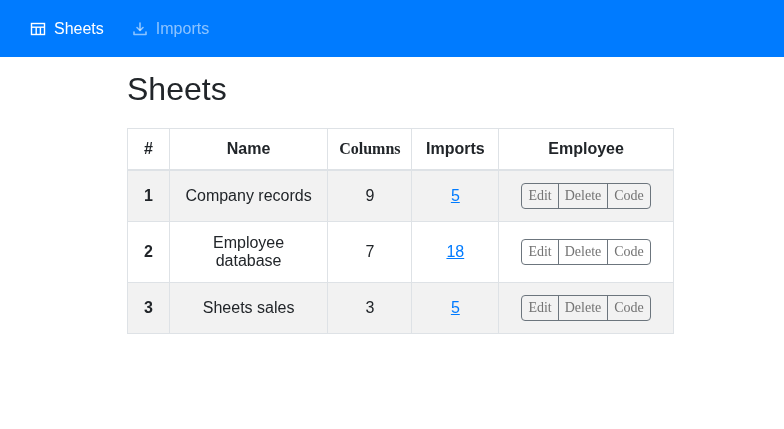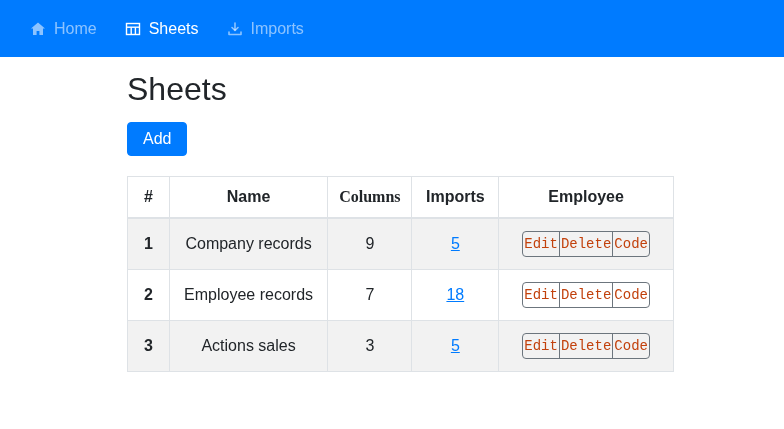--- a/index.html
+++ b/index.html
@@ -87,48 +87,40 @@
     color: #007bff;
     text-decoration: underline;
     cursor: pointer;
   }
 
   
   .btn-group { display: inline-flex; }
   .btn-action {
     background: transparent;
     border: 1px solid #6c757d;
-    color: #c2410c;
+    color: #737373;
     font-size: 14px;
-    font-family: Liberation Mono, monospace;
-    padding: 4px 1px;
+    font-family: Liberation Serif, serif;
+    padding: 4px 6px;
     cursor: pointer;
     margin-left: -1px;
   }
   .btn-group .btn-action:first-child {
     border-radius: 4px 0 0 4px;
     margin-left: 0;
   }
   .btn-group .btn-action:last-child {
     border-radius: 0 4px 4px 0;
     text-align: right;
   }
 </style>
 </head>
 <body>
 
 <nav class="navbar">
-  <div class="nav-item">
-    <span class="icon">
-      <svg width="16" height="16" viewBox="0 0 16 16" fill="currentColor">
-        <path d="M8 1.5 L15 7.6 H13 V14 H9.4 V10 H6.6 V14 H3 V7.6 H1 Z"></path>
-      </svg>
-    </span>
-    <span>Home</span>
-  </div>
 
   <div class="nav-item active">
     <span class="icon">
       <svg width="16" height="16" viewBox="0 0 16 16">
         <rect x="1.5" y="2.5" width="13" height="11" fill="none" stroke="currentColor" stroke-width="1.4"></rect>
         <line x1="1.5" y1="6.2" x2="14.5" y2="6.2" stroke="currentColor" stroke-width="1.4"></line>
         <line x1="6.2" y1="6.2" x2="6.2" y2="13.5" stroke="currentColor" stroke-width="1.4"></line>
         <line x1="10.4" y1="6.2" x2="10.4" y2="13.5" stroke="currentColor" stroke-width="1.4"></line>
       </svg>
     </span>
@@ -144,21 +136,20 @@
       </svg>
     </span>
     <span>Imports</span>
   </div>
 </nav>
 
 <main class="content">
 
   <h1 class="page-title">Sheets</h1>
 
-  <button class="btn-add">Add</button>
 
   <table class="sheets-table">
     <thead>
       <tr>
         <th class="col-num">#</th>
         <th class="col-name">Name</th>
         <th class="col-columns">Columns</th>
         <th class="col-imports">Imports</th>
         <th class="col-actions">Employee</th>
       </tr>
@@ -176,37 +167,37 @@
           <span class="btn-group">
             <button class="btn-action">Edit</button>
             <button class="btn-action">Delete</button>
             <button class="btn-action">Code</button>
           </span>
         </td>
       </tr>
 
       <tr>
         <td class="row-num">2</td>
-        <td>Employee records</td>
+        <td>Employee database</td>
         <td>7</td>
         <td>
           <a class="imports-link">18</a>
         </td>
         <td>
           <span class="btn-group">
             <button class="btn-action">Edit</button>
             <button class="btn-action">Delete</button>
             <button class="btn-action">Code</button>
           </span>
         </td>
       </tr>
 
       <tr>
         <td class="row-num">3</td>
-        <td>Actions sales</td>
+        <td>Sheets sales</td>
         <td>3</td>
         <td>
           <a class="imports-link">5</a>
         </td>
         <td>
           <span class="btn-group">
             <button class="btn-action">Edit</button>
             <button class="btn-action">Delete</button>
             <button class="btn-action">Code</button>
           </span>

